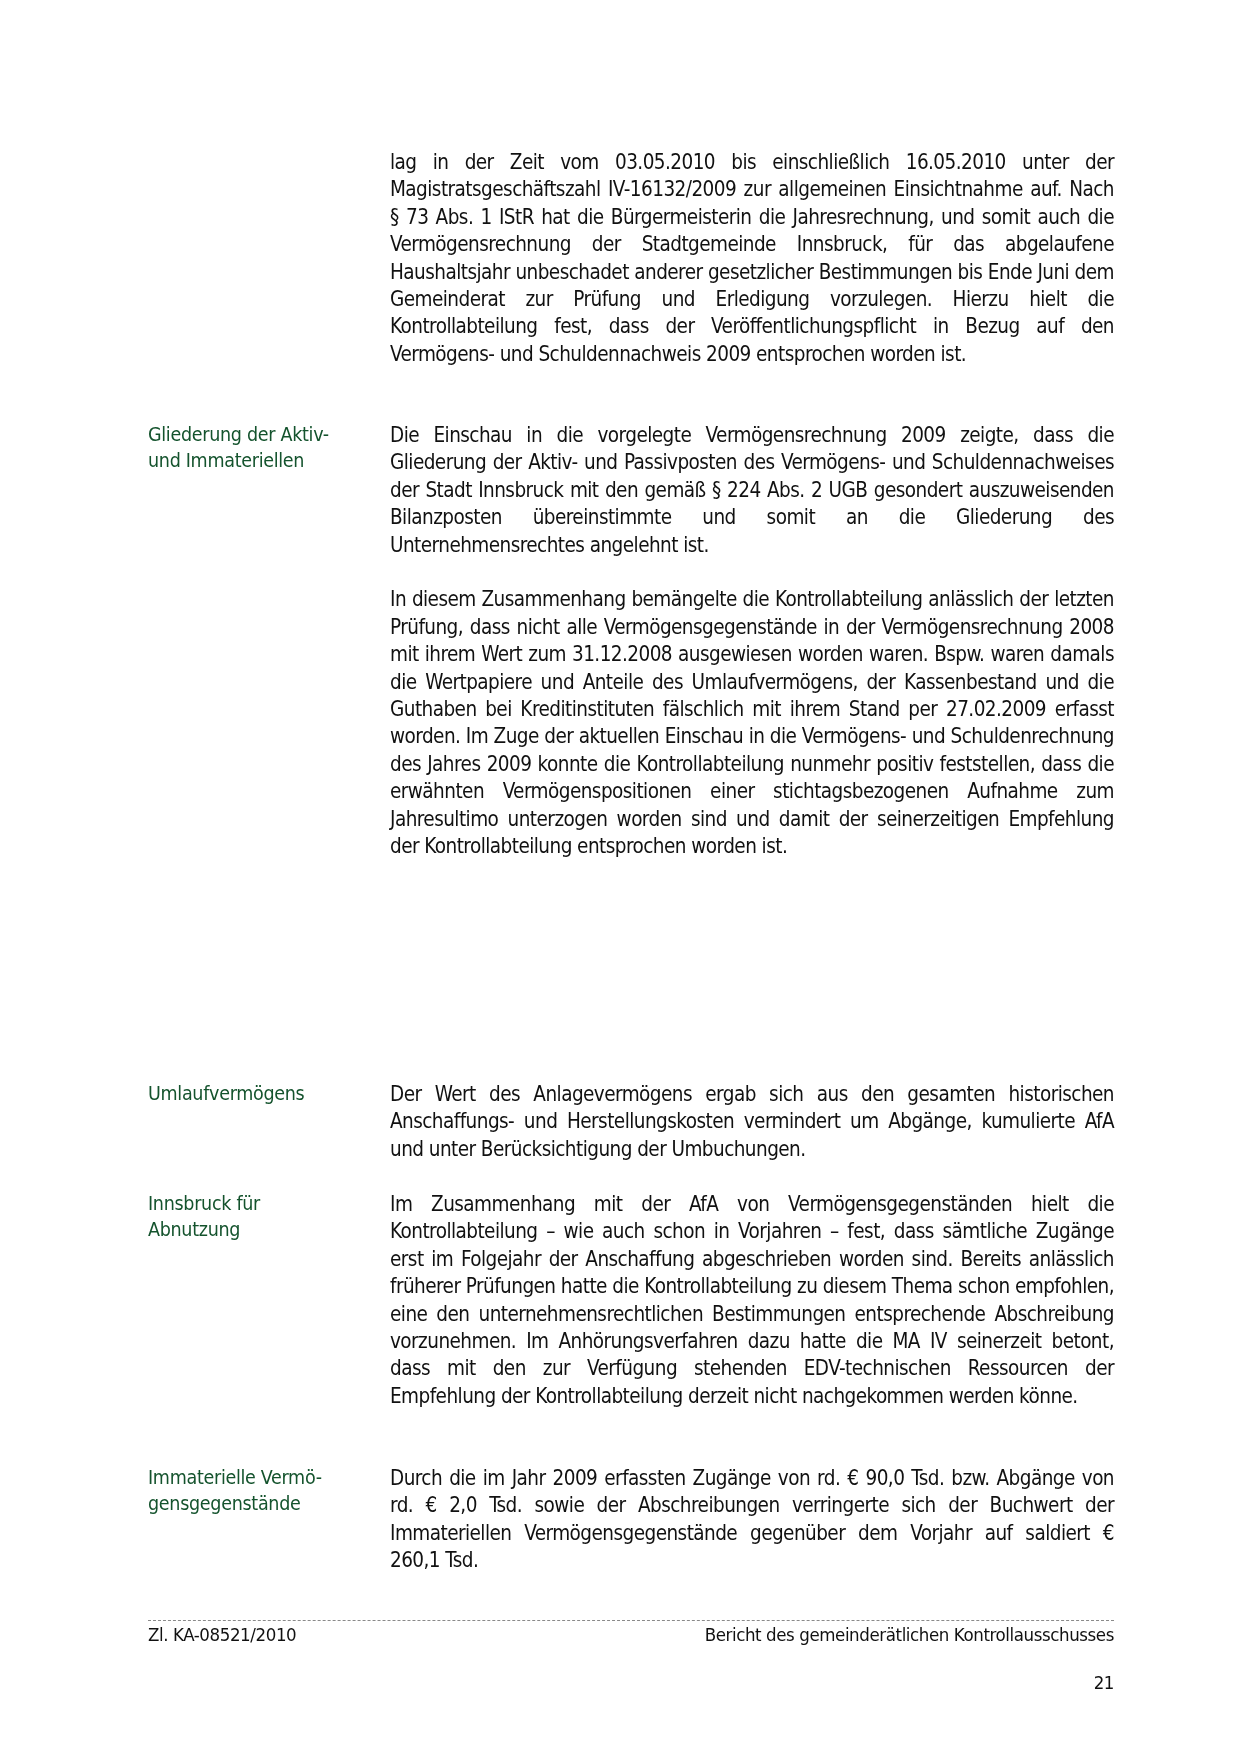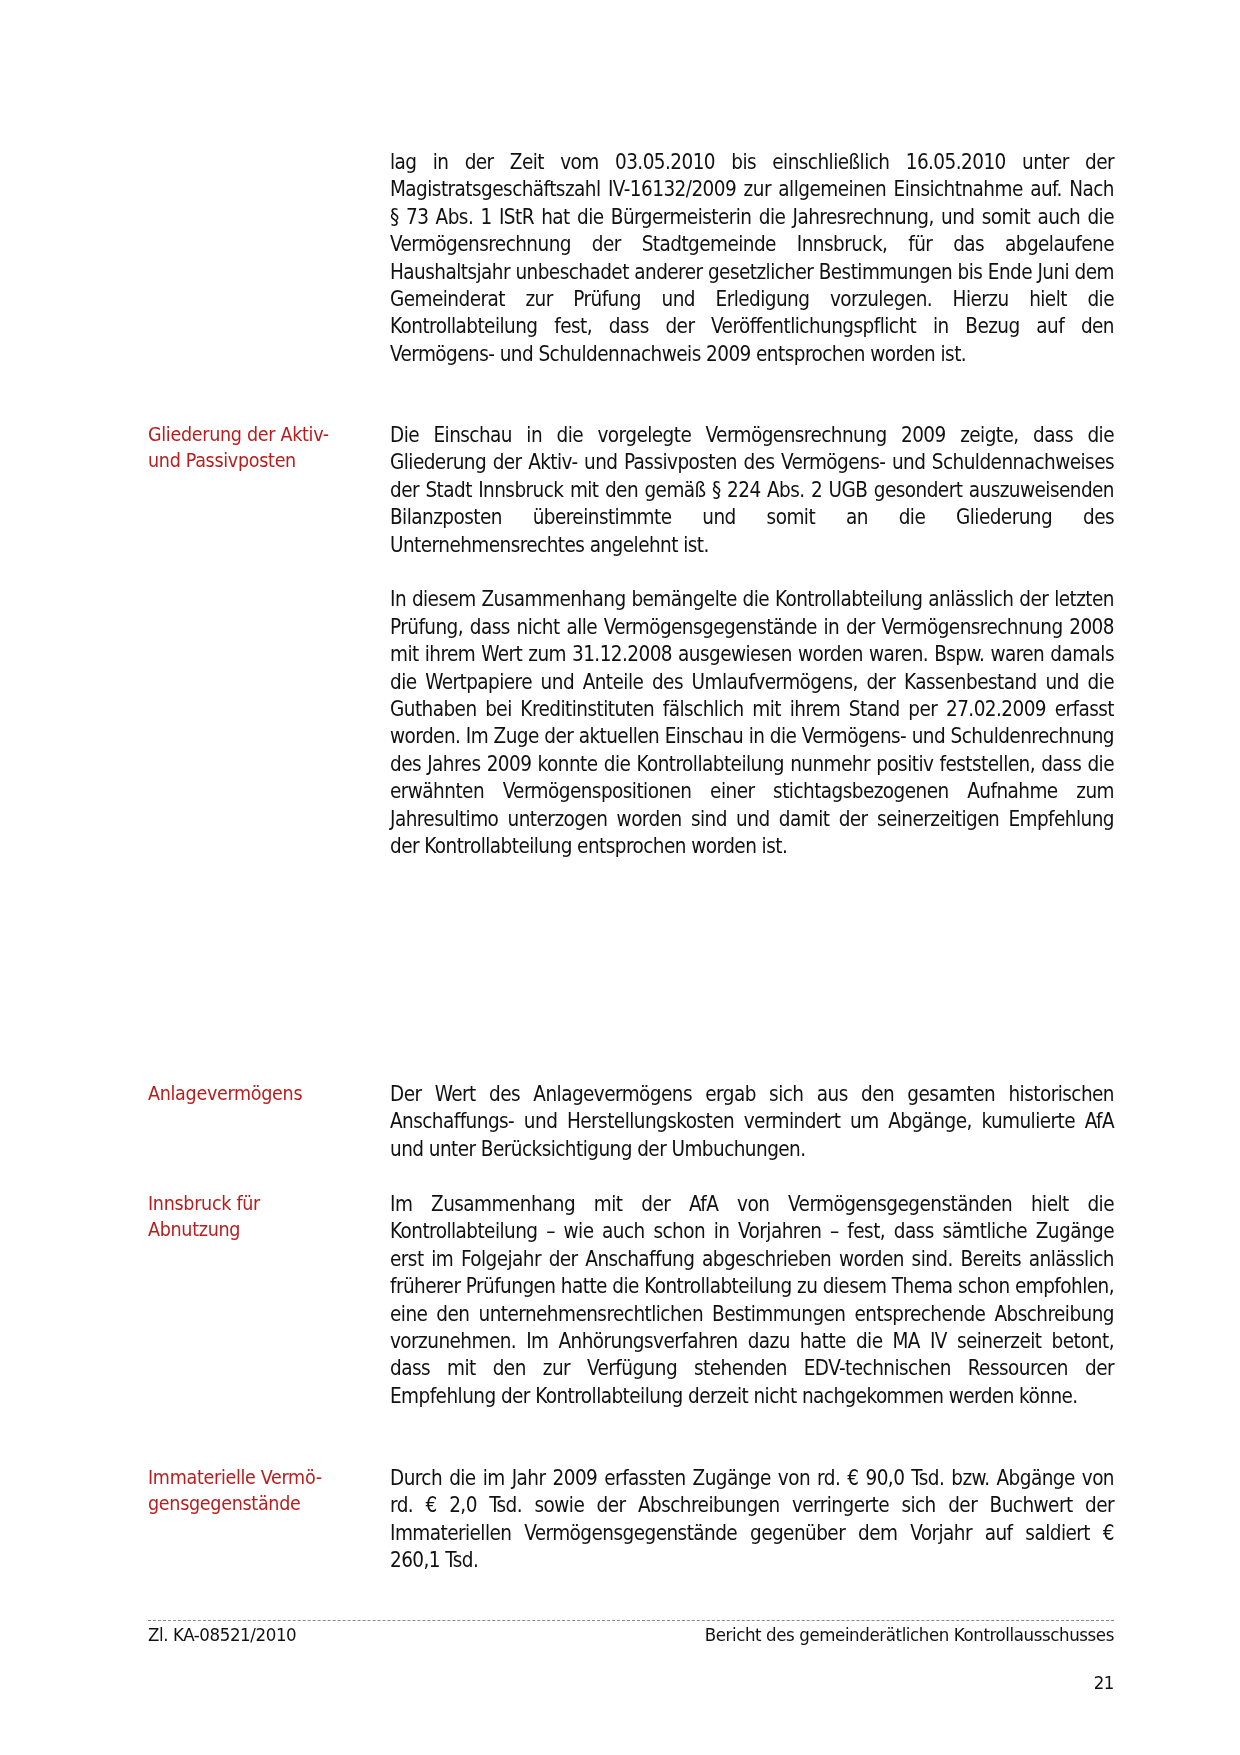--- a/index.html
+++ b/index.html
@@ -1,20 +1,20 @@
 <!DOCTYPE html>
 <html><head>
 <meta charset="utf-8">
 <style>
   html, body { margin: 0; padding: 0; background: #ffffff; }
   body { width: 1240px; height: 1755px; position: relative; overflow: hidden;
          font-family: "DejaVu Sans Condensed", "DejaVu Sans", sans-serif; color: #111; }
   .page { position: absolute; left: 0; top: 0; width: 1240px; height: 1612px; }
   .section { position: absolute; left: 0; width: 1240px; }
-  .label { position: absolute; left: 148px; width: 215px; color: #b91c1c;
+  .label { position: absolute; left: 148px; width: 215px; color: #14532d;
            font-size: 19.5px; line-height: 26px; font-stretch: condensed; letter-spacing: -0.3px; }
   .body-text { position: absolute; left: 390px; width: 724px; font-size: 20.5px;
                line-height: 27.4px; text-align: justify; text-align-last: left;
                letter-spacing: -0.55px; word-spacing: 0px; }
   .body-text p { margin: 0; }
   .footer-rule { position: absolute; left: 148px; top: 1620px; width: 966px;
                  border-top: 1.5px dashed #8a8a8a; height: 0; }
   .footer { position: absolute; left: 148px; top: 1624px; width: 966px; height: 24px;
             font-size: 18.5px; letter-spacing: -0.4px; color: #111; }
   .footer .left { position: absolute; left: 0; }
@@ -28,30 +28,30 @@
 
   <div class="section" style="top:149px;">
     <div class="body-text">
       <p>lag in der Zeit vom 03.05.2010 bis einschließlich 16.05.2010 unter der Magistratsgeschäftszahl IV-16132/2009 zur allgemeinen Einsichtnahme auf. Nach § 73 Abs. 1 IStR hat die Bürgermeisterin die Jahresrechnung, und somit auch die Vermögensrechnung der Stadtgemeinde Innsbruck, für das abgelaufene Haushaltsjahr unbeschadet anderer gesetzlicher Bestimmungen bis Ende Juni dem Gemeinderat zur Prüfung und Erledigung vorzulegen. Hierzu hielt die Kontrollabteilung fest, dass der Veröffentlichungspflicht in Bezug auf den Vermögens- und Schuldennachweis 2009 entsprochen worden ist.</p>
     </div>
   </div>
 
   <div class="section" style="top:422px;">
     <div class="label">
       <div>Gliederung der Aktiv-</div>
-      <div>und Passivposten</div>
+      <div>und Immateriellen</div>
     </div>
     <div class="body-text">
       <p>Die Einschau in die vorgelegte Vermögensrechnung 2009 zeigte, dass die Gliederung der Aktiv- und Passivposten des Vermögens- und Schuldennachweises der Stadt Innsbruck mit den gemäß § 224 Abs. 2 UGB gesondert auszuweisenden Bilanzposten übereinstimmte und somit an die Gliederung des Unternehmensrechtes angelehnt ist.</p>
       <p style="margin-top:27.4px;">In diesem Zusammenhang bemängelte die Kontrollabteilung anlässlich der letzten Prüfung, dass nicht alle Vermögensgegenstände in der Vermögensrechnung 2008 mit ihrem Wert zum 31.12.2008 ausgewiesen worden waren. Bspw. waren damals die Wertpapiere und Anteile des Umlaufvermögens, der Kassenbestand und die Guthaben bei Kreditinstituten fälschlich mit ihrem Stand per 27.02.2009 erfasst worden. Im Zuge der aktuellen Einschau in die Vermögens- und Schuldenrechnung des Jahres 2009 konnte die Kontrollabteilung nunmehr positiv feststellen, dass die erwähnten Vermögenspositionen einer stichtagsbezogenen Aufnahme zum Jahresultimo unterzogen worden sind und damit der seinerzeitigen Empfehlung der Kontrollabteilung entsprochen worden ist.</p>
     </div>
   </div>
 
   <div class="section" style="top:1081px;">
-    <div class="label">Anlagevermögens</div>
+    <div class="label">Umlaufvermögens</div>
     <div class="body-text">
       <p>Der Wert des Anlagevermögens ergab sich aus den gesamten historischen Anschaffungs- und Herstellungskosten vermindert um Abgänge, kumulierte AfA und unter Berücksichtigung der Umbuchungen.</p>
     </div>
   </div>
 
   <div class="section" style="top:1191px;">
     <div class="label">
       <div>Innsbruck für</div>
       <div>Abnutzung</div>
     </div>

